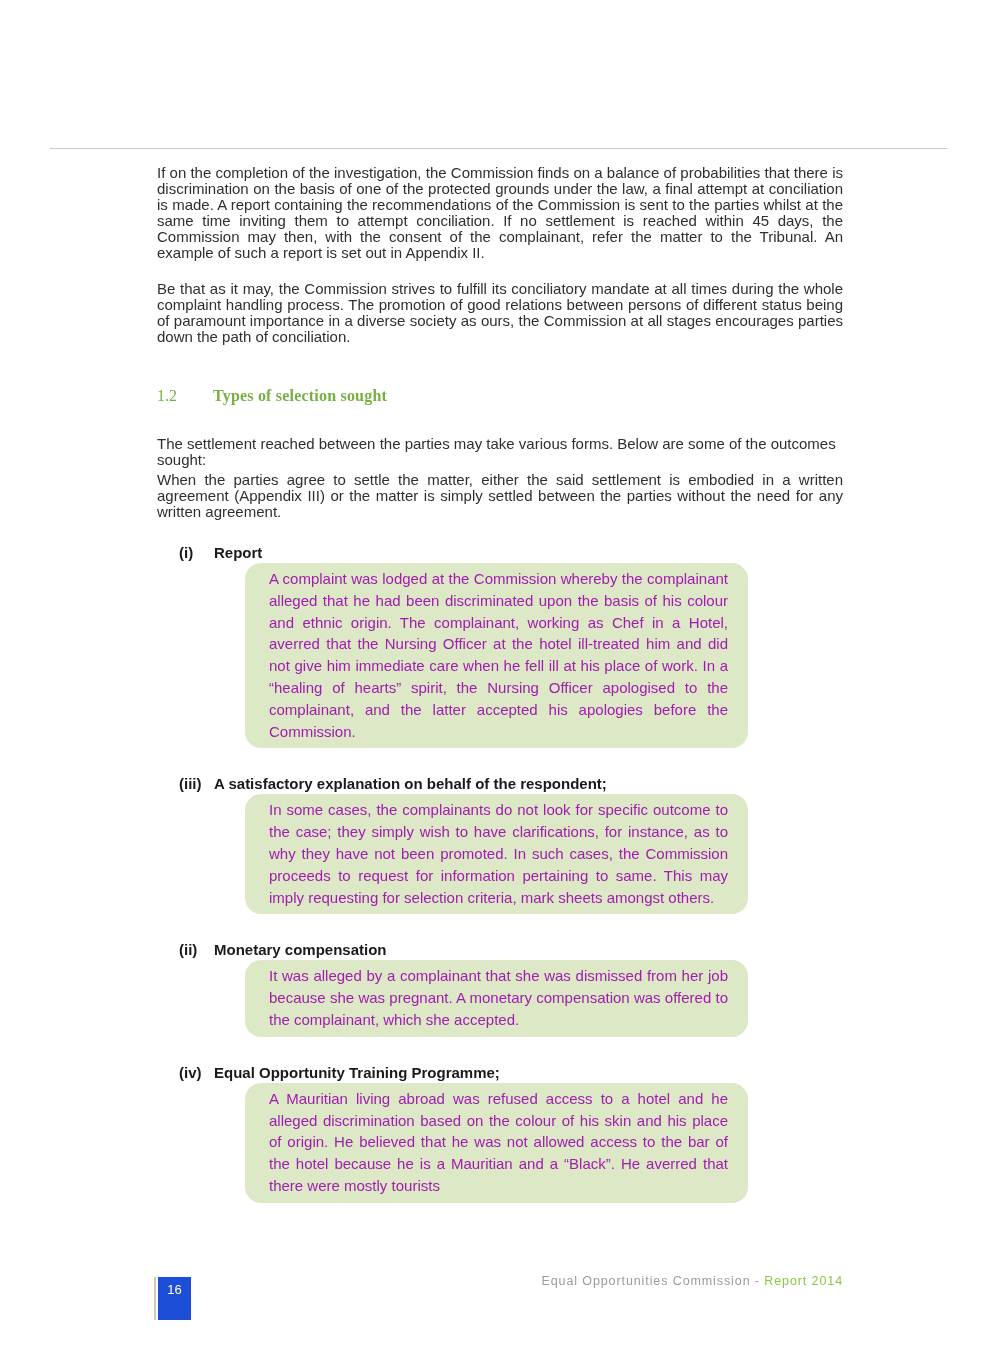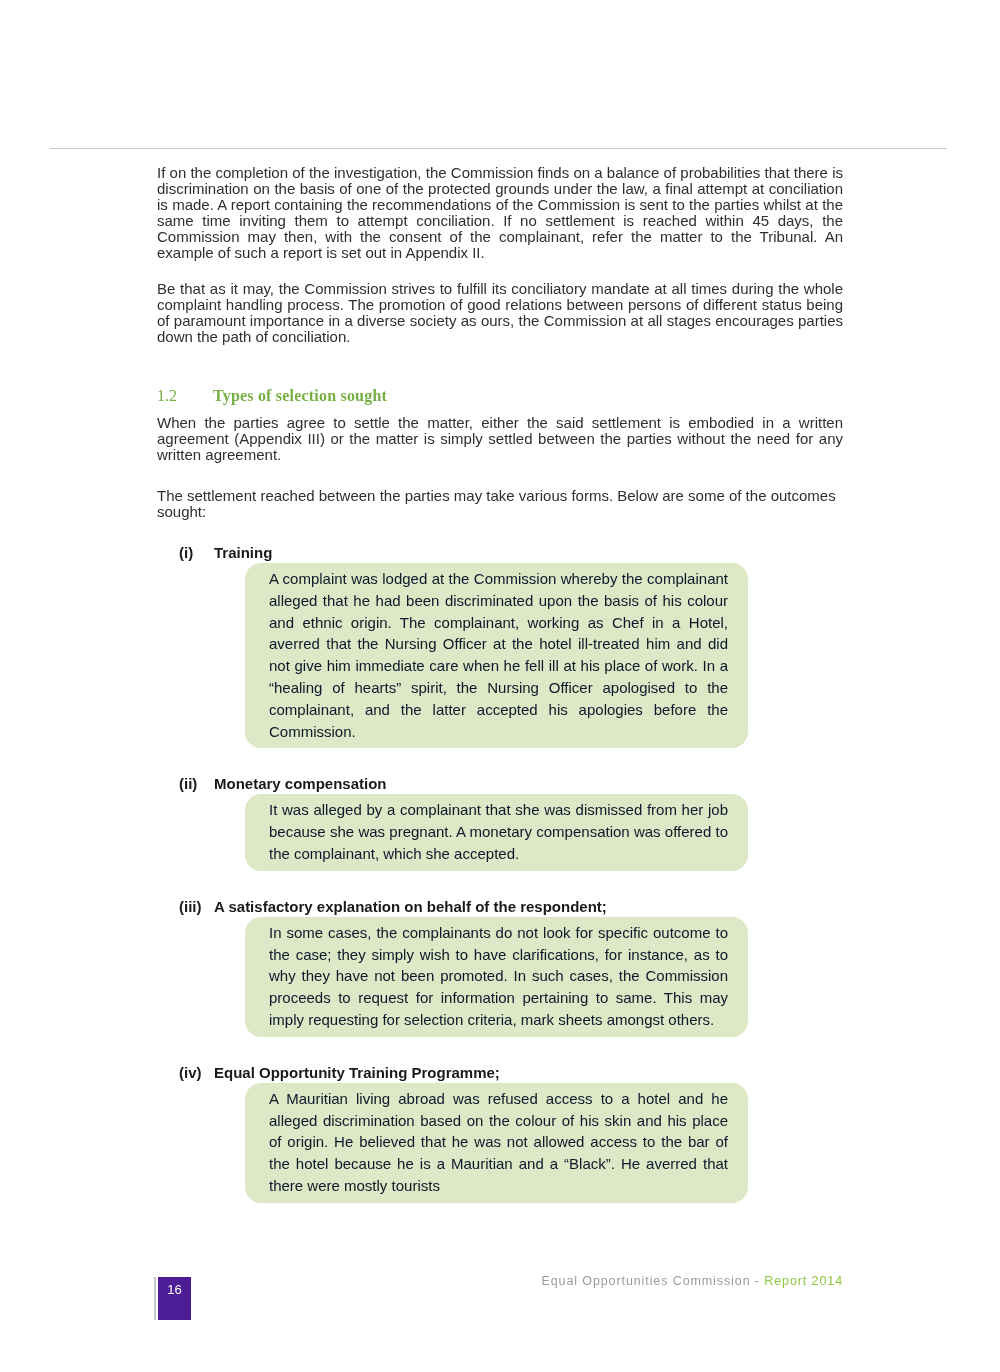--- a/index.html
+++ b/index.html
@@ -63,21 +63,21 @@
     width: 459px;
     background: #dce8c6;
     border-radius: 16px;
     padding: 5px 20px 6px 24px;
   }
   .item-box p {
     margin: 0;
     font-size: 15px;
     line-height: 21.8px;
     text-align: justify;
-    color: #0f172a;
+    color: #a21caf;
   }
   .footer-text {
     position: absolute;
     top: 1272px;
     right: 157px;
     font-size: 12.5px;
     letter-spacing: 0.9px;
     line-height: 18px;
     white-space: nowrap;
     padding-left: 32px;
@@ -91,21 +91,21 @@
     width: 2px;
     height: 43px;
     background: #c9c9c9;
   }
   .page-badge {
     position: absolute;
     left: 158px;
     top: 1277px;
     width: 33px;
     height: 43px;
-    background: #4c1d95;
+    background: #1d4ed8;
     color: #ffffff;
     font-size: 13px;
     text-align: center;
     padding-top: 5px;
     box-sizing: border-box;
   }
 </style>
 </head>
 <body>
 
@@ -116,50 +116,50 @@
   <main class="content">
 
     <p class="body-par">If on the completion of the investigation, the Commission finds on a balance of probabilities that there is discrimination on the basis of one of the protected grounds under the law, a final attempt at conciliation is made. A report containing the recommendations of the Commission is sent to the parties whilst at the same time inviting them to attempt conciliation.  If no settlement is reached within 45 days, the Commission may then, with the consent of the complainant, refer the matter to the Tribunal. An example of such a report is set out in Appendix II.</p>
     <p class="body-par par-gap">Be that as it may, the Commission strives to fulfill its conciliatory mandate at all times during the whole complaint handling process. The promotion of good relations between persons of different status being of paramount importance in a diverse society as ours, the Commission at all stages encourages parties down the path of conciliation.</p>
 
     <h2 class="section-heading">
       <span class="sec-num">1.2</span>
       <span class="sec-title">Types of selection sought</span>
     </h2>
 
+    <p class="body-par settle-par">The settlement reached between the parties may take various forms.  Below are some of the outcomes sought:</p>
     <p class="body-par after-heading">When the parties agree to settle the matter, either the said settlement is embodied in a written agreement (Appendix III) or the matter is simply settled between the parties without the need for any written agreement.</p>
-    <p class="body-par settle-par">The settlement reached between the parties may take various forms.  Below are some of the outcomes sought:</p>
 
     <section class="item item-first">
       <div class="item-label">
         <span class="item-marker">(i)</span>
-        <span class="item-title">Training</span>
+        <span class="item-title">Report</span>
       </div>
       <div class="item-box">
         <p>A complaint was lodged at the Commission whereby the complainant alleged that he had been discriminated upon the basis of his colour and ethnic origin. The complainant, working as Chef in a Hotel, averred that the Nursing Officer at the hotel ill-treated him and did not give him immediate care when he fell ill at his place of work. In a “healing of hearts” spirit, the Nursing Officer apologised to the complainant, and the latter accepted his apologies before the Commission.</p>
+      </div>
+    </section>
+
+    <section class="item">
+      <div class="item-label">
+        <span class="item-marker">(iii)</span>
+        <span class="item-title">A satisfactory explanation on behalf of the respondent;</span>
+      </div>
+      <div class="item-box">
+        <p>In some cases, the complainants do not look for specific outcome to the case; they simply wish to have clarifications, for instance, as to why they have not been promoted. In such cases, the Commission proceeds to request for information pertaining to same. This may imply requesting for selection criteria, mark sheets amongst others.</p>
       </div>
     </section>
 
     <section class="item">
       <div class="item-label">
         <span class="item-marker">(ii)</span>
         <span class="item-title">Monetary compensation</span>
       </div>
       <div class="item-box">
         <p>It was alleged by a complainant that she was dismissed from her job because she was pregnant. A monetary compensation was offered to the complainant, which she accepted.</p>
-      </div>
-    </section>
-
-    <section class="item">
-      <div class="item-label">
-        <span class="item-marker">(iii)</span>
-        <span class="item-title">A satisfactory explanation on behalf of the respondent;</span>
-      </div>
-      <div class="item-box">
-        <p>In some cases, the complainants do not look for specific outcome to the case; they simply wish to have clarifications, for instance, as to why they have not been promoted. In such cases, the Commission proceeds to request for information pertaining to same. This may imply requesting for selection criteria, mark sheets amongst others.</p>
       </div>
     </section>
 
     <section class="item">
       <div class="item-label">
         <span class="item-marker">(iv)</span>
         <span class="item-title">Equal Opportunity Training Programme;</span>
       </div>
       <div class="item-box">
         <p>A Mauritian living abroad was refused access to a hotel and he alleged discrimination based on the colour of his skin and his place of origin.  He believed that he was not allowed access to the bar of the hotel because he is a Mauritian and a “Black”.  He averred that there were mostly tourists</p>

